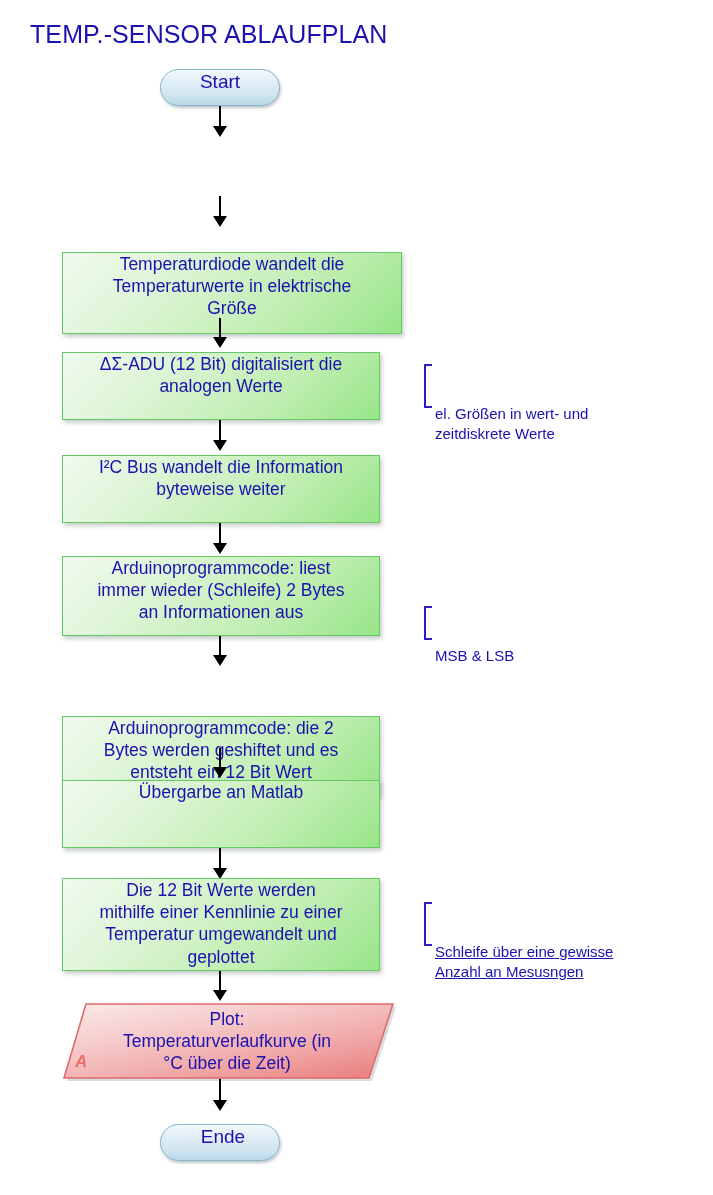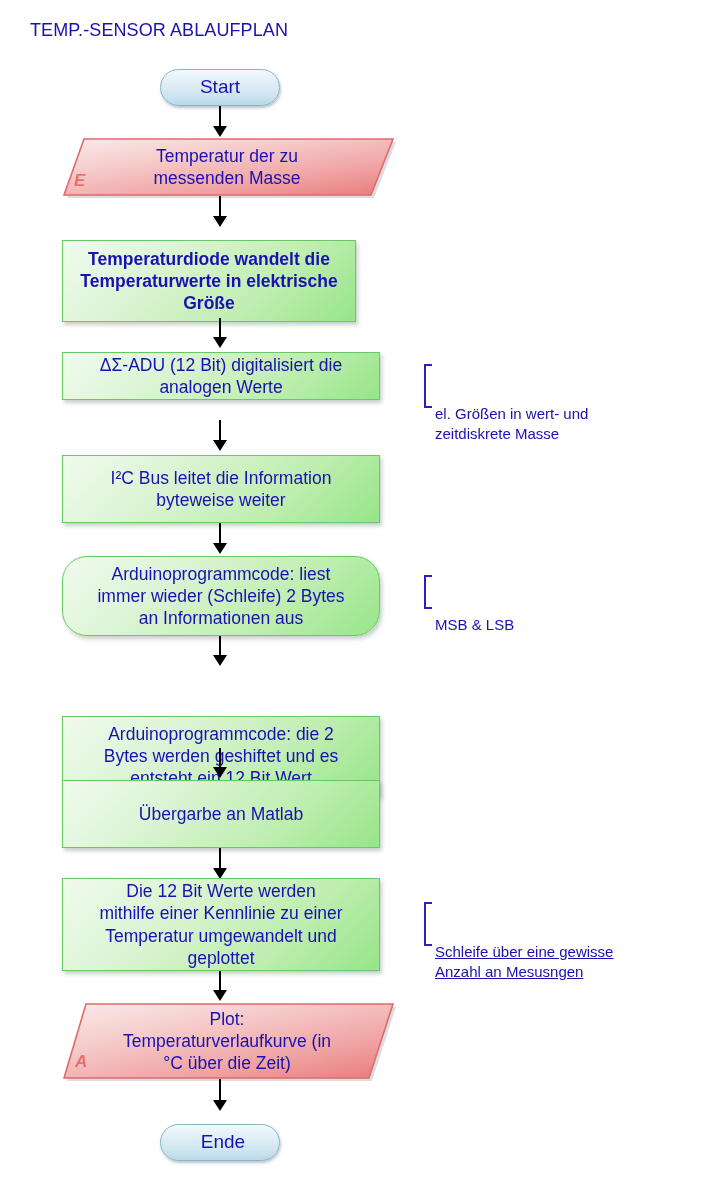--- a/index.html
+++ b/index.html
@@ -21,34 +21,33 @@
     left: 0; top: 0;
     width: 713px;
     height: 1195px;
   }
 
   
   .title {
     position: absolute;
     left: 30px;
     top: 20px;
-    font-size: 18px;
+    font-size: 25px;
     color: #1a11b0;
     letter-spacing: 0.1px;
     white-space: nowrap;
   }
 
   
   .node {
     position: absolute;
     box-sizing: border-box;
     color: #1a11b0;
     text-align: center;
     display: flex;
-    align-items: center;
     justify-content: center;
   }
   .node .label {
     width: 100%;
     line-height: 1.27;
     padding: 0 6px;
     box-sizing: border-box;
   }
 
   
@@ -142,79 +141,62 @@
 
   <div class="title">TEMP.-SENSOR ABLAUFPLAN</div>
 
   <div class="node terminator" style="left:160px; top:69px; width:120px; height:37px;">
     <span class="label" style="white-space: pre-line;">Start</span>
   </div>
 
   <div class="conn" style="left:219px; top:106px; height:25px;"></div>
   <div class="arrowhead" style="left:213px; top:126px;"></div>
 
-  <div class="io-wrap" style="left:62px; top:137px; width:330px; height:60px;">
-    <svg width="334" height="64" viewBox="0 0 334 64">
-      <defs>
-        <linearGradient id="pinkGrad1" x1="0" y1="0" x2="0.85" y2="1">
-          <stop offset="0%" stop-color="#fbeaea"></stop>
-          <stop offset="35%" stop-color="#f6cccc"></stop>
-          <stop offset="75%" stop-color="#f0a3a3"></stop>
-          <stop offset="100%" stop-color="#ea8484"></stop>
-        </linearGradient>
-      </defs>
-      <polygon points="22,2 331,2 309,58 2,58" fill="#a9b6bd" opacity="0.45" transform="translate(3,3)"></polygon>
-      <polygon points="22,2 331,2 309,58 2,58" fill="url(#pinkGrad1)" stroke="#e06a6a" stroke-width="1.6"></polygon>
-    </svg>
-    <div class="io-text" style="white-space: pre-line;">Temperatur der zu
-messenden Masse</div>
-    <div class="io-marker" style="left:12px; top:34px;">E</div>
-  </div>
 
   <div class="conn" style="left:219px; top:196px; height:25px;"></div>
   <div class="arrowhead" style="left:213px; top:216px;"></div>
 
-  <div class="node process" style="left:62px; top:240px; width:294px; height:82px;font-weight:bold;">
+  <div class="node process" style="left:62px; top:252px; width:340px; height:82px;">
     <span class="label" style="white-space: pre-line;">Temperaturdiode wandelt die
 Temperaturwerte in elektrische
 Größe</span>
   </div>
 
   <div class="conn" style="left:219px; top:318px; height:24px;"></div>
   <div class="arrowhead" style="left:213px; top:337px;"></div>
 
-  <div class="node process" style="left:62px; top:352px; width:318px; height:48px;">
+  <div class="node process" style="left:62px; top:352px; width:318px; height:68px;">
     <span class="label" style="white-space: pre-line;">ΔΣ-ADU (12 Bit) digitalisiert die
 analogen Werte</span>
   </div>
 
   <div class="annot" style="left:424px; top:364px; width:240px; height:44px;">
     <span class="bracket"></span>
     <span class="atext" style="white-space: pre-line;">el. Größen in wert- und
-zeitdiskrete Masse</span>
+zeitdiskrete Werte</span>
   </div>
 
   <div class="conn" style="left:219px; top:420px; height:25px;"></div>
   <div class="arrowhead" style="left:213px; top:440px;"></div>
 
   <div class="node process" style="left:62px; top:455px; width:318px; height:68px;">
-    <span class="label" style="white-space: pre-line;">I²C Bus leitet die Information
+    <span class="label" style="white-space: pre-line;">I²C Bus wandelt die Information
 byteweise weiter</span>
   </div>
 
   <div class="conn" style="left:219px; top:523px; height:25px;"></div>
   <div class="arrowhead" style="left:213px; top:543px;"></div>
 
-  <div class="node process" style="left:62px; top:556px; width:318px; height:80px;border-radius:25px;">
+  <div class="node process" style="left:62px; top:556px; width:318px; height:80px;">
     <span class="label" style="white-space: pre-line;">Arduinoprogrammcode: liest
 immer wieder (Schleife) 2 Bytes
 an Informationen aus</span>
   </div>
 
-  <div class="annot" style="left:424px; top:575px; width:240px; height:34px;">
+  <div class="annot" style="left:424px; top:606px; width:240px; height:34px;">
     <span class="bracket"></span>
     <span class="atext" style="white-space: pre-line;">MSB &amp; LSB</span>
   </div>
 
   <div class="conn" style="left:219px; top:636px; height:25px;"></div>
   <div class="arrowhead" style="left:213px; top:655px;"></div>
 
   <div class="node process" style="left:62px; top:668px; width:318px; height:80px;margin-top:48px;">
     <span class="label" style="white-space: pre-line;">Arduinoprogrammcode: die 2
 Bytes werden geshiftet und es

